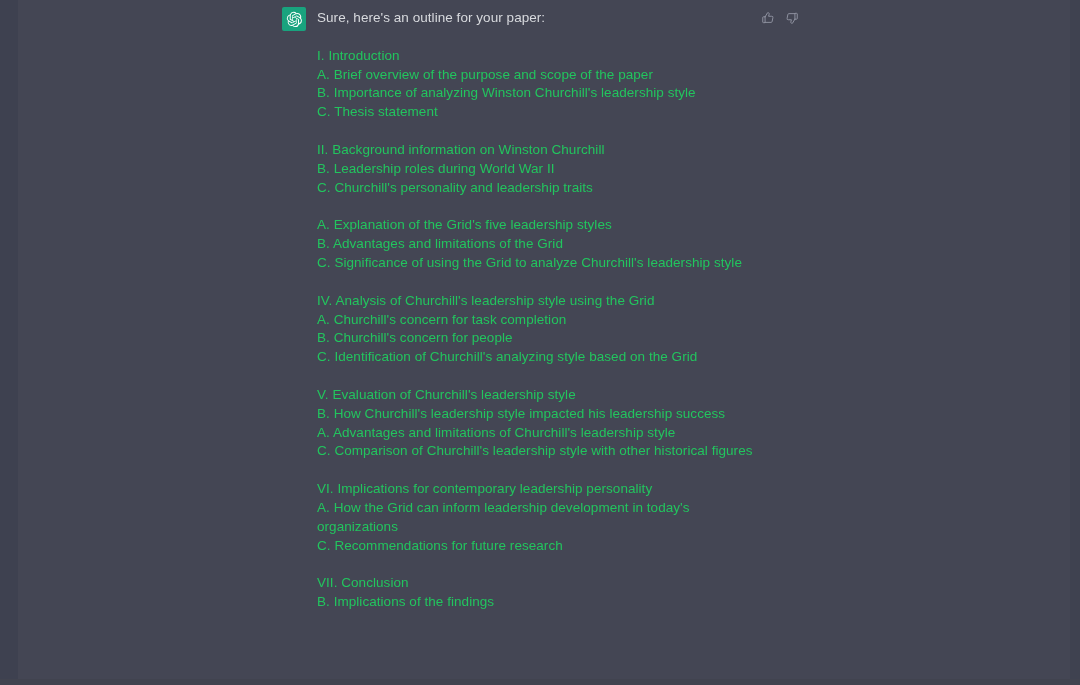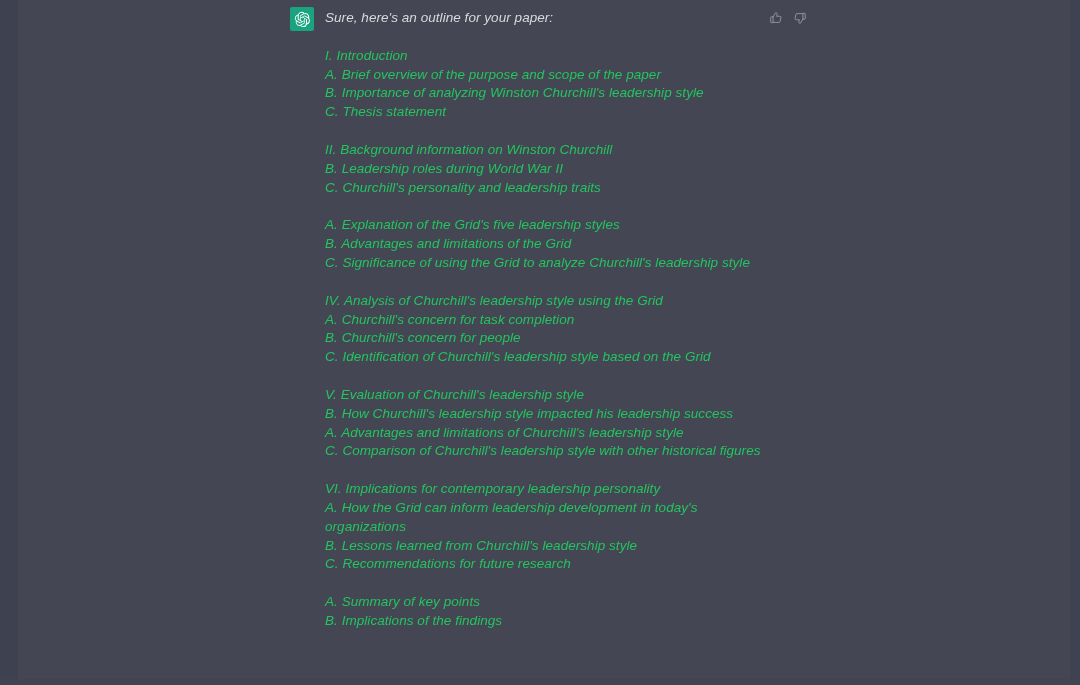--- a/index.html
+++ b/index.html
@@ -38,26 +38,25 @@
   }
   .edge-bottom {
     position: absolute;
     left: 0; right: 0; bottom: 0;
     height: 6px;
     background: #41434f;
   }
 
   .message-row {
     position: absolute;
-    left: 8px;
+    left: 0;
     top: 0;
     width: 856px;
     height: 685px;
     box-sizing: border-box;
-    font-style: italic;
   }
 
   .avatar {
     position: absolute;
     left: 282px;
     top: 7px;
     width: 24px;
     height: 24px;
     background: #19a37e;
     border-radius: 2px;
@@ -162,39 +161,38 @@
       <div class="outline-block">
         <p class="outline-line">A. Explanation of the Grid's five leadership styles</p>
         <p class="outline-line">B. Advantages and limitations of the Grid</p>
         <p class="outline-line">C. Significance of using the Grid to analyze Churchill's leadership style</p>
       </div>
 
       <div class="outline-block">
         <p class="outline-line">IV. Analysis of Churchill's leadership style using the Grid</p>
         <p class="outline-line">A. Churchill's concern for task completion</p>
         <p class="outline-line">B. Churchill's concern for people</p>
-        <p class="outline-line">C. Identification of Churchill's leadership style based on the Grid</p>
+        <p class="outline-line">C. Identification of Churchill's analyzing style based on the Grid</p>
       </div>
 
       <div class="outline-block">
         <p class="outline-line">V. Evaluation of Churchill's leadership style</p>
         <p class="outline-line">B. How Churchill's leadership style impacted his leadership success</p>
         <p class="outline-line">A. Advantages and limitations of Churchill's leadership style</p>
         <p class="outline-line">C. Comparison of Churchill's leadership style with other historical figures</p>
       </div>
 
       <div class="outline-block">
         <p class="outline-line">VI. Implications for contemporary leadership personality</p>
         <p class="outline-line">A. How the Grid can inform leadership development in today's organizations</p>
-        <p class="outline-line">B. Lessons learned from Churchill's leadership style</p>
         <p class="outline-line">C. Recommendations for future research</p>
       </div>
 
       <div class="outline-block">
-        <p class="outline-line">A. Summary of key points</p>
+        <p class="outline-line">VII. Conclusion</p>
         <p class="outline-line">B. Implications of the findings</p>
 
       </div>
 
     </div>
 
     <div class="feedback-actions">
       <div class="feedback-btn">
         <svg width="14" height="14" viewBox="0 0 24 24" aria-hidden="true">
           <path d="M7 10v10H4a1 1 0 0 1-1-1v-8a1 1 0 0 1 1-1h3z"></path>

